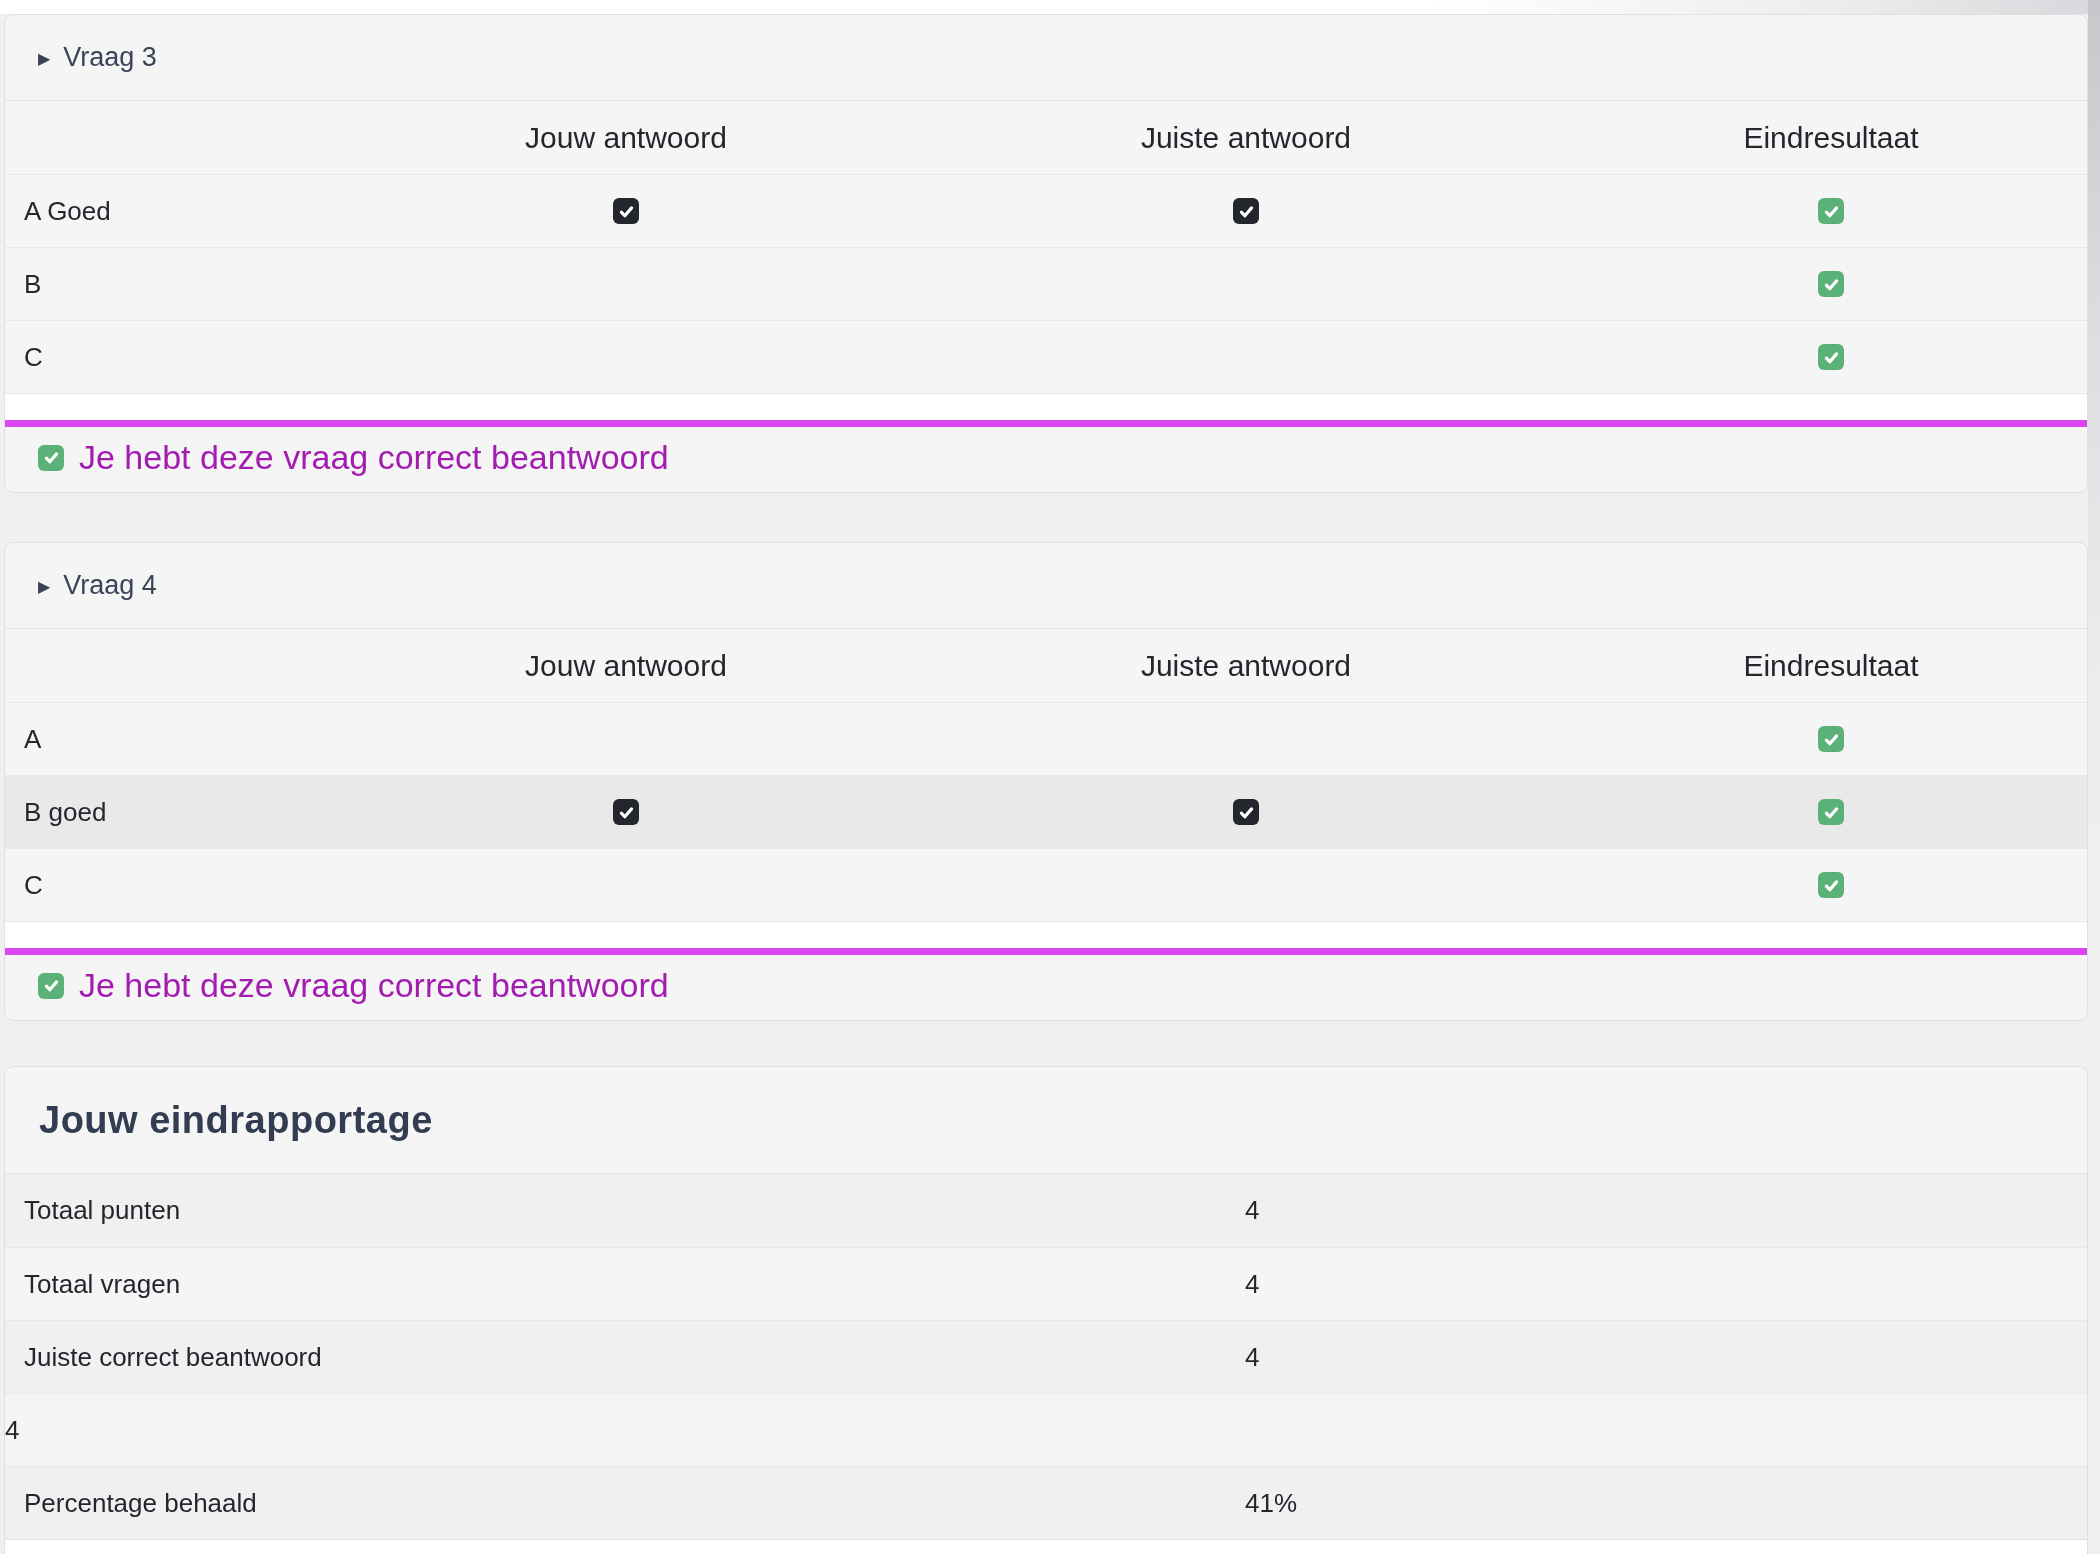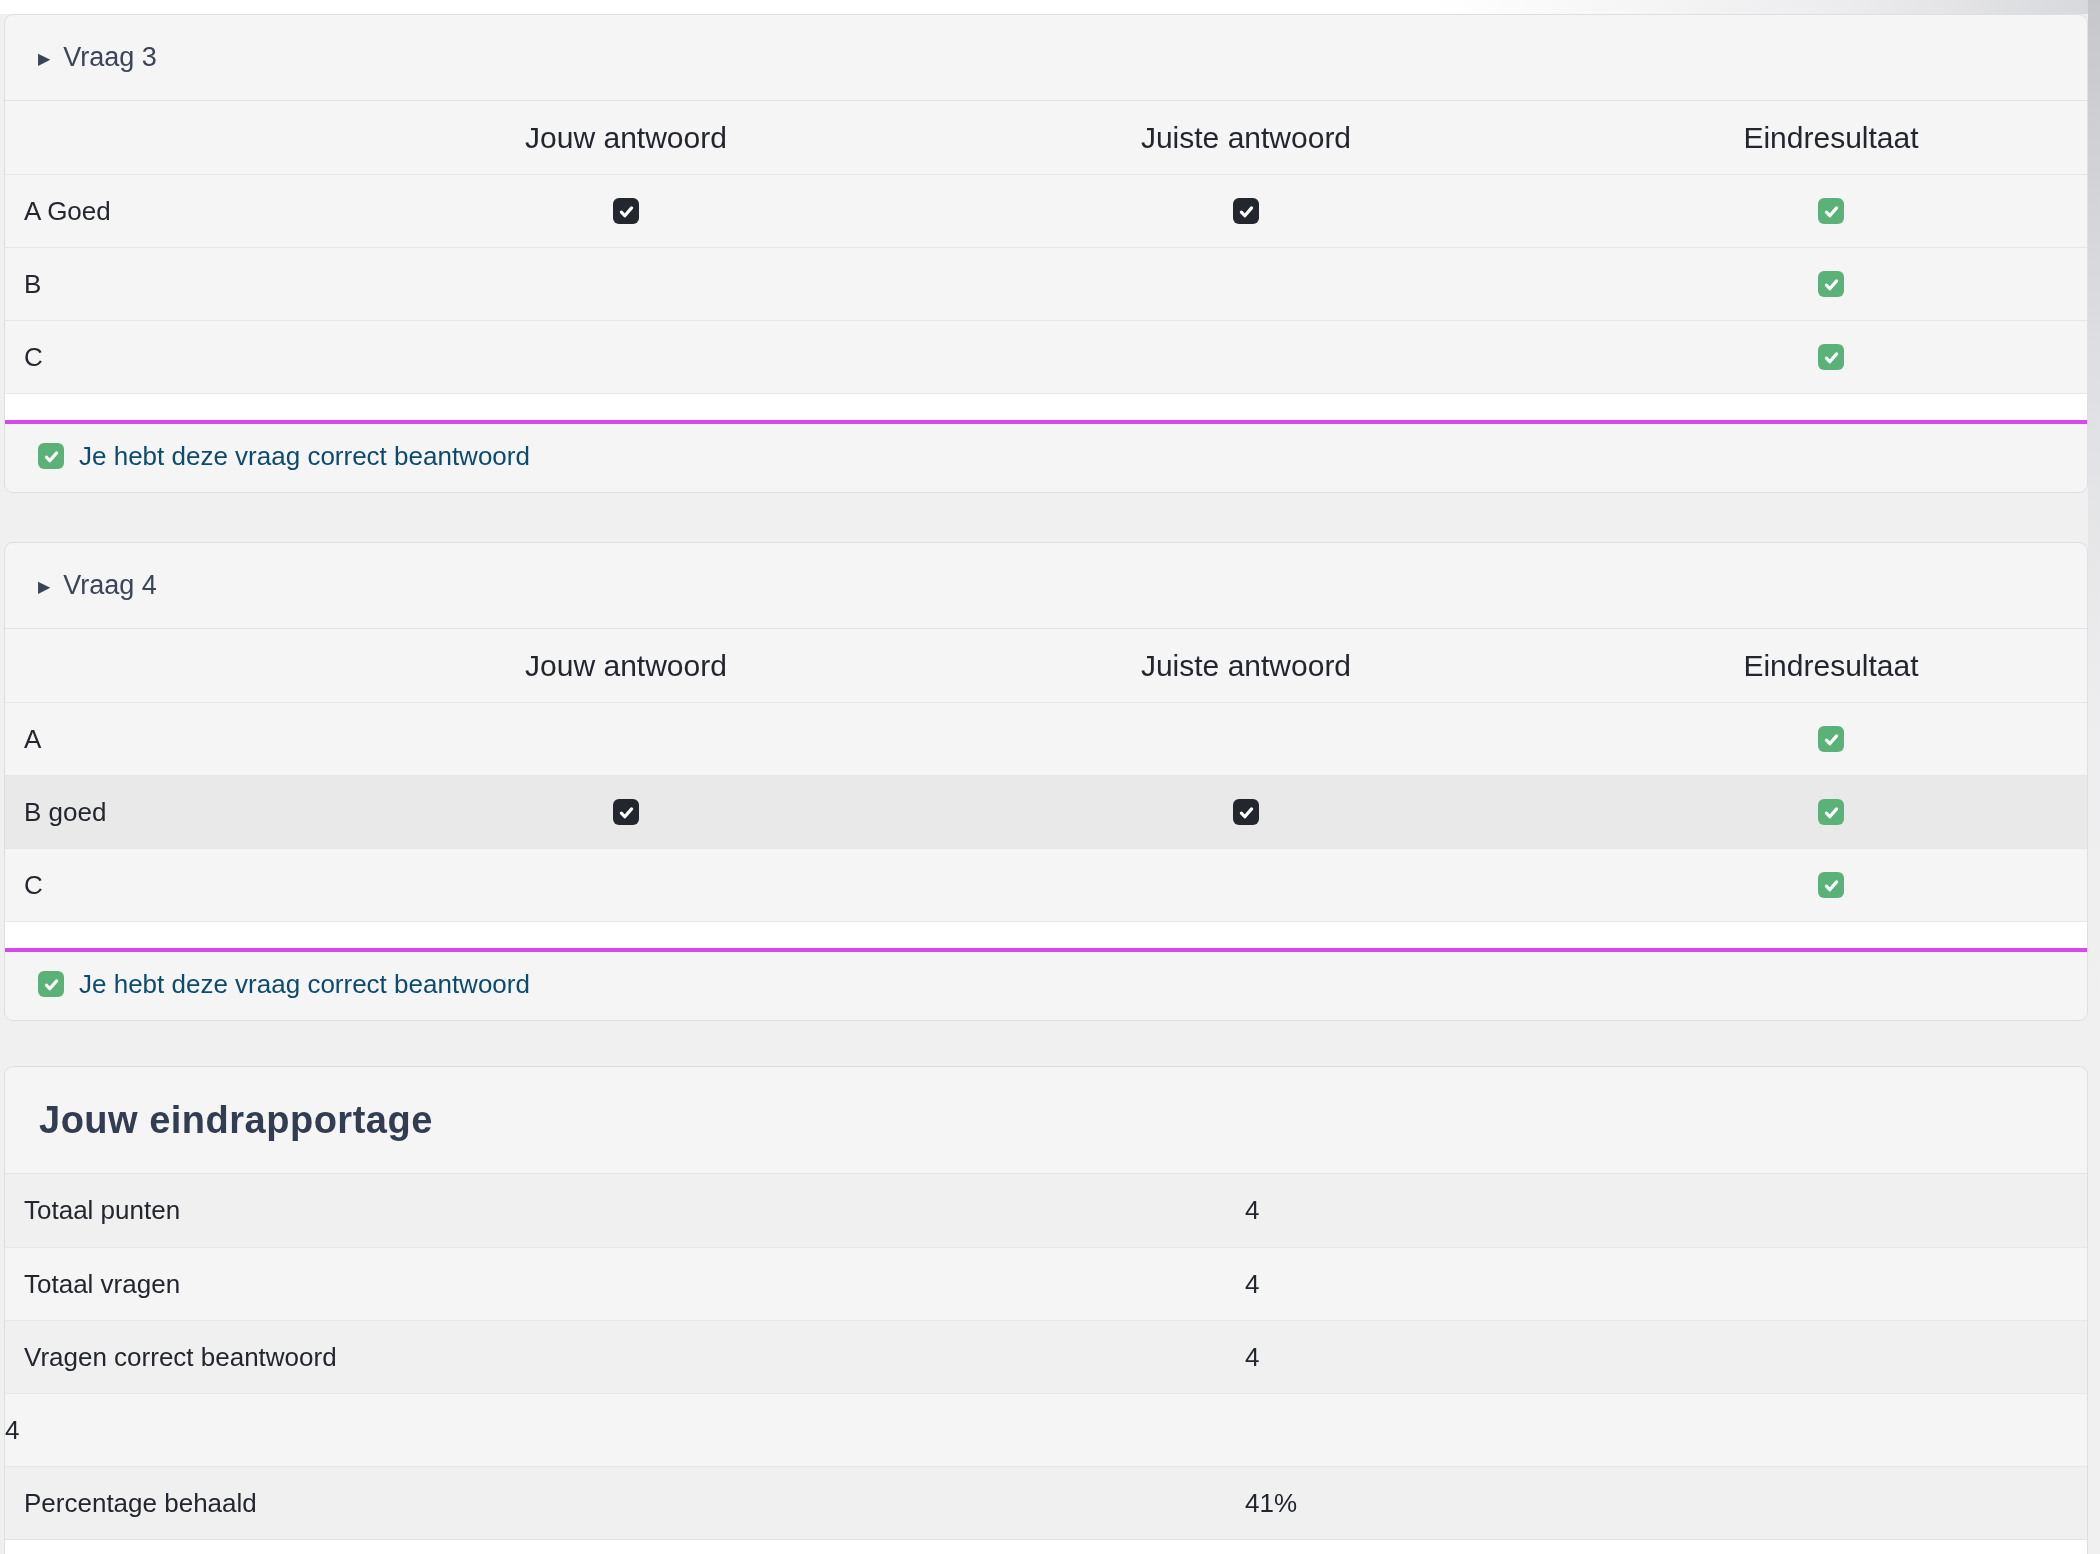--- a/index.html
+++ b/index.html
@@ -43,23 +43,23 @@
   }
   .qrow.first{border-top:none;}
   .qrow.hl{background:#e9e9ea;}
   .c1{flex:0 0 330px;box-sizing:border-box;padding-left:19px;}
   .c2{flex:0 0 582px;display:flex;justify-content:center;}
   .c3{flex:0 0 658px;display:flex;justify-content:center;}
   .c4{flex:1 1 auto;display:flex;justify-content:center;}
   .hdr{font-size:30px;color:#23262d;}
   .empty-row{height:27px;box-sizing:border-box;background:#ffffff;border-top:1px solid #e8e8e9;flex:0 0 auto;}
   .msg-row{
-    height:68px;box-sizing:border-box;flex:0 0 auto;border-top:4px solid #d946ef;
+    height:68px;box-sizing:border-box;flex:0 0 auto;border-top:7px solid #d946ef;
     display:flex;align-items:center;gap:15px;padding-left:33px;
-    color:#0c4a6e;font-size:26px;
+    color:#a21caf;font-size:34px;
   }
   
   .cb{width:26px;height:26px;border-radius:6px;display:flex;align-items:center;justify-content:center;flex:0 0 auto;}
   .cb.dark{background:#24262e;}
   .cb.green{background:#5bb278;}
   .ck{width:17px;height:17px;}
   .ck path{fill:none;stroke:#ffffff;stroke-width:3;stroke-linecap:round;stroke-linejoin:round;}
   
   .report-head{
     height:107px;box-sizing:border-box;flex:0 0 auto;border-bottom:1px solid #e4e4e6;
@@ -288,21 +288,21 @@
 
   <div class="rrow first dark">
     <div class="rlabel">Totaal punten</div>
     <div class="rvalue">4</div>
   </div>
   <div class="rrow light">
     <div class="rlabel">Totaal vragen</div>
     <div class="rvalue">4</div>
   </div>
   <div class="rrow dark">
-    <div class="rlabel">Vragen correct beantwoord</div>
+    <div class="rlabel">Juiste correct beantwoord</div>
     <div class="rvalue">4</div>
   </div>
   <div class="rrow light">
     <div class="rvalue">4</div>
   </div>
   <div class="rrow dark">
     <div class="rlabel">Percentage behaald</div>
     <div class="rvalue">41%</div>
   </div>
   <div class="card-tail"></div>

